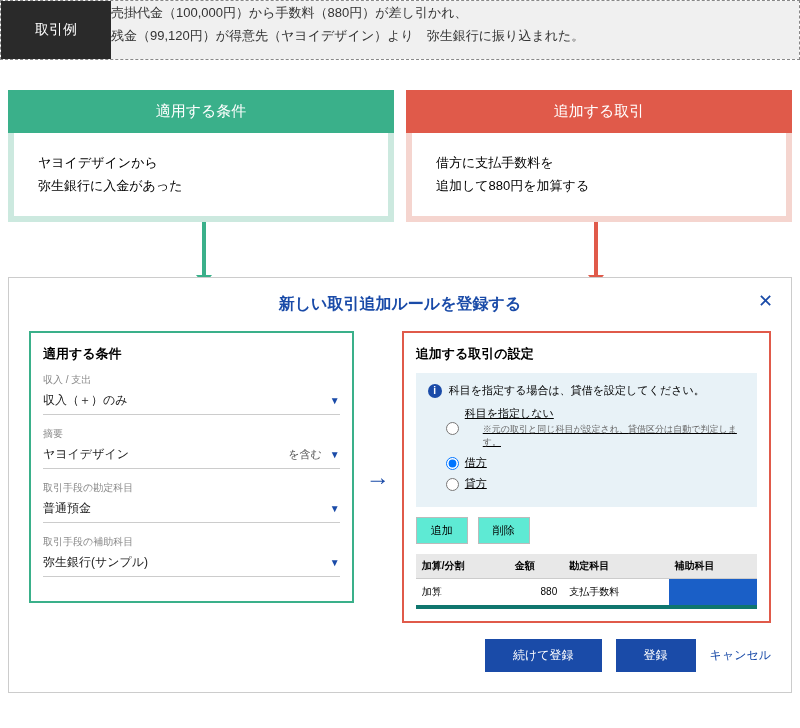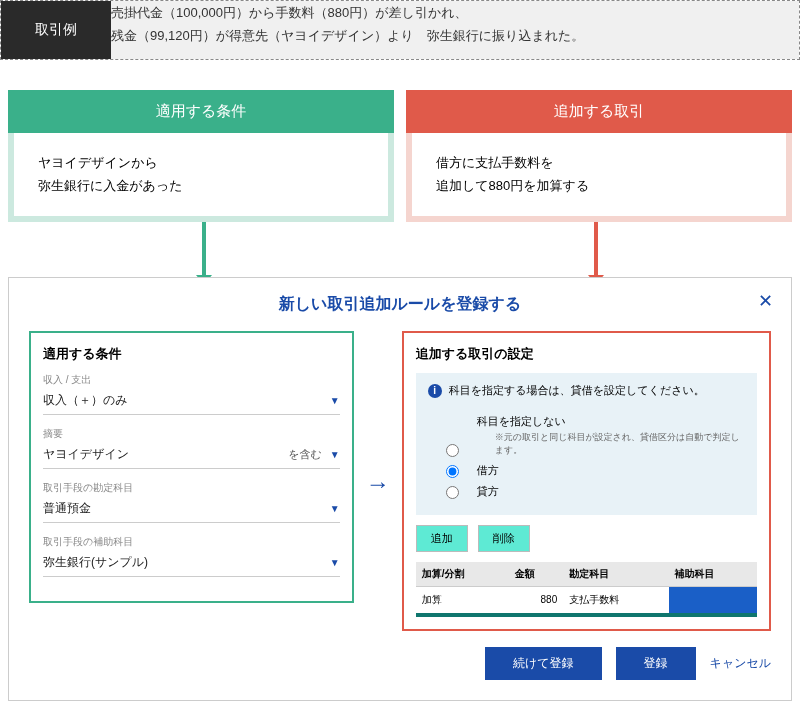--- a/index.html
+++ b/index.html
@@ -41,22 +41,22 @@
     .form-label { font-size: 10px; color: #888; margin-bottom: 2px; }
     .form-field { display: flex; align-items: center; gap: 8px; border-bottom: 1px solid #ccc; padding: 3px 0 5px; }
     .form-value { font-size: 12px; color: #222; flex: 1; }
     .form-suffix { font-size: 11px; color: #555; }
     .dropdown-caret { color: #1a4ba8; font-size: 10px; }
     
     .arrow-right { color: #1a4ba8; font-size: 24px; font-weight: bold; align-self: center; }
     
     .info-box { background: #e8f2f7; padding: 10px 12px; margin-bottom: 10px; font-size: 10px; }
     .info-icon { display: inline-block; width: 14px; height: 14px; background: #1a4ba8; color: #fff; border-radius: 50%; text-align: center; line-height: 14px; font-size: 10px; font-weight: bold; margin-right: 4px; }
-    .info-title { font-size: 11px; margin-bottom: 16px; }
-    .radio-row { display: flex; align-items: flex-end; gap: 18px; margin: 6px 0 6px 18px; font-size: 11px; }
+    .info-title { font-size: 11px; margin-bottom: 8px; }
+    .radio-row { display: flex; align-items: center; gap: 6px; margin: 6px 0 6px 18px; font-size: 11px; text-decoration: underline; }
     .radio-row input { margin-top: 2px; }
     .radio-sub { font-size: 9px; color: #666; margin-left: 18px; margin-top: 2px; }
     
     .btn-row { display: flex; gap: 10px; margin: 10px 0; }
     .btn-small { border: 1px solid #bbb; background: #5eead4; padding: 5px 14px; font-size: 11px; cursor: pointer; }
     
     .tbl { width: 100%; border-collapse: collapse; font-size: 10px; }
     .tbl th { background: #e8e8e8; padding: 5px 6px; text-align: left; font-weight: bold; border-bottom: 1px solid #ccc; }
     .tbl td { padding: 6px; border-bottom: 4px solid #0f766e; }
     .tbl .amt { text-align: right; }

